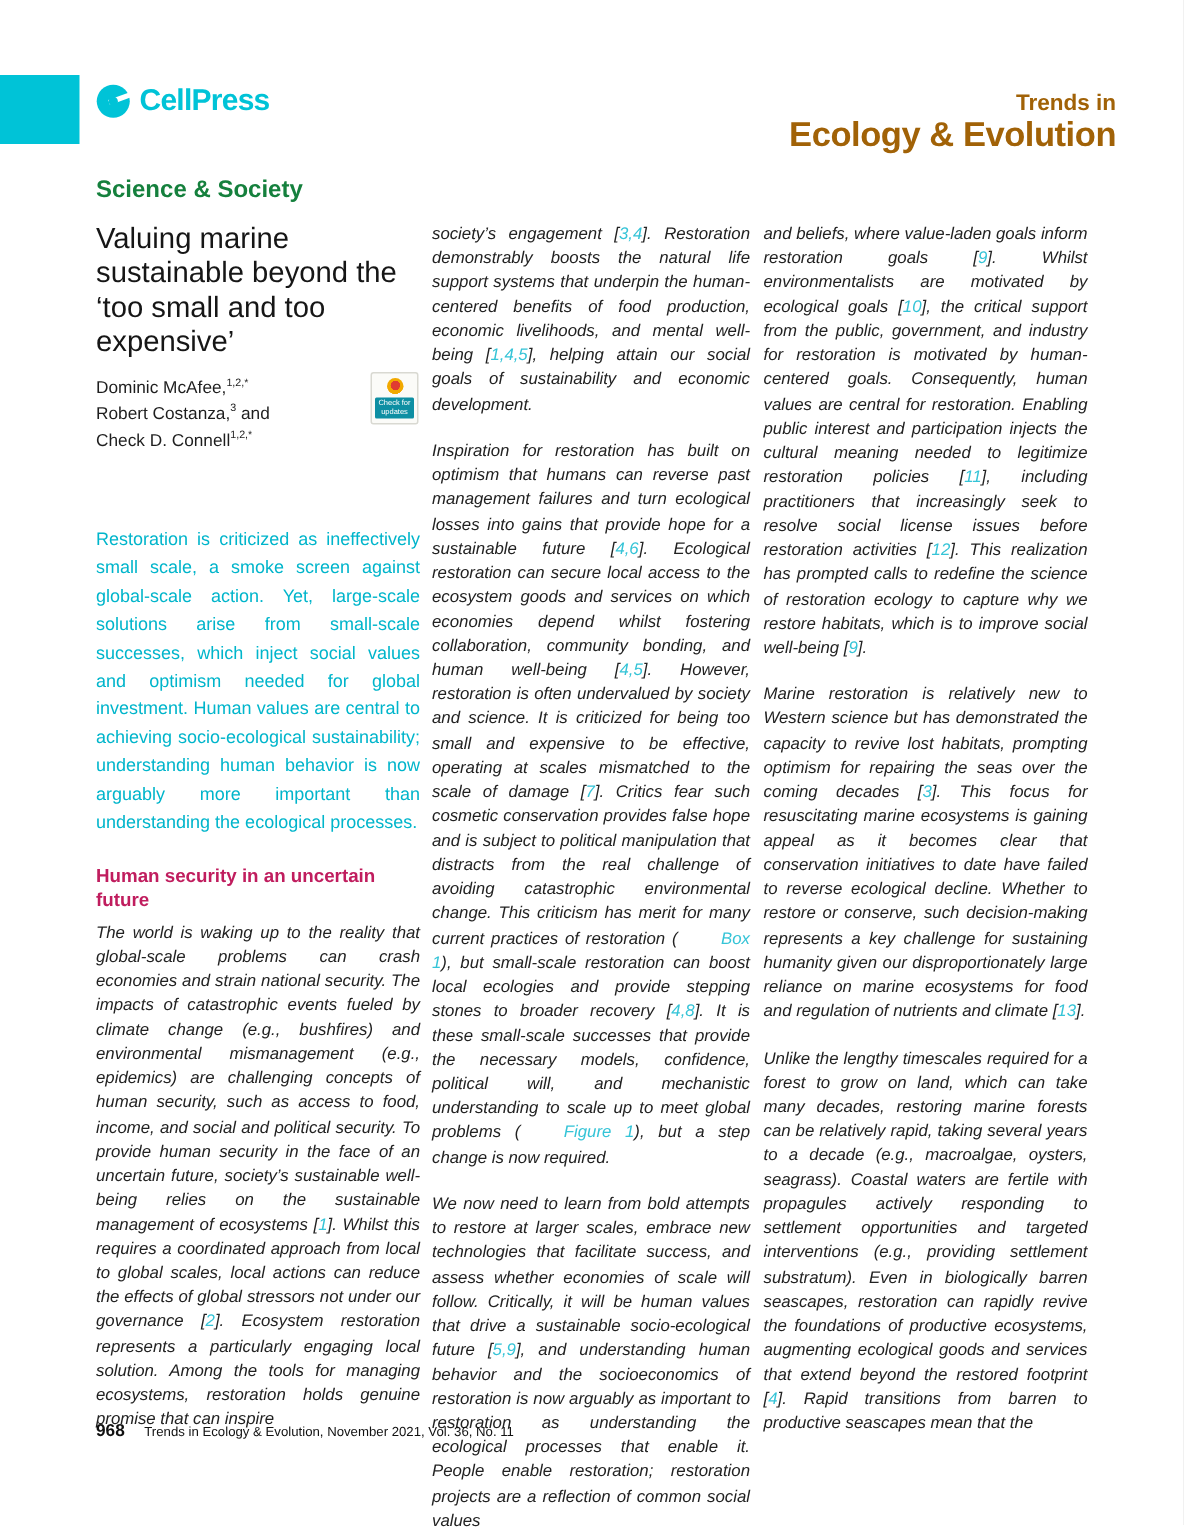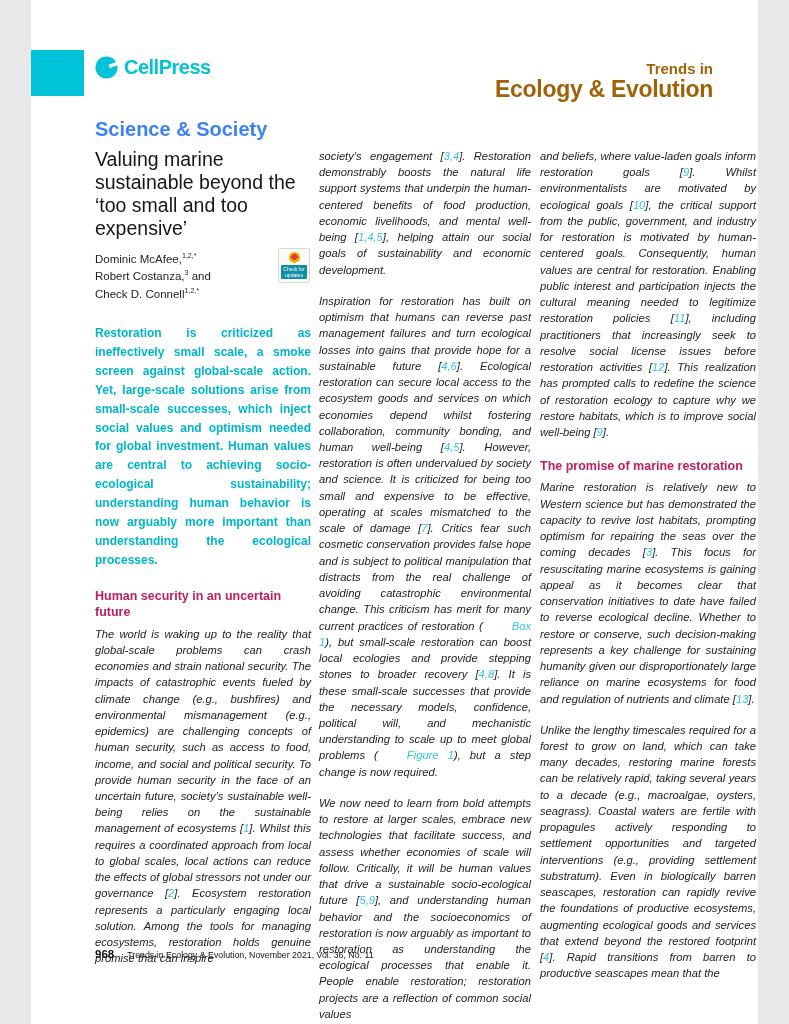--- a/index.html
+++ b/index.html
@@ -1,38 +1,38 @@
 <!DOCTYPE html>
 <html><head>
 <meta charset="utf-8">
 <style>
   html,body{margin:0;padding:0;background:#e8e8e8;}
   .page{
-    position:relative;width:727px;height:1024px;background:#ffffff;
+    position:relative;width:789px;height:1024px;background:#ffffff;
     font-family:"Liberation Sans","DejaVu Sans",sans-serif;color:#1e1e1e;
     overflow:hidden;margin:0 auto;
   }
   .spine-tab{position:absolute;left:0;top:50px;width:53px;height:46px;background:#00c3d7;}
   
   .brand{position:absolute;left:64px;top:56px;display:flex;align-items:center;gap:6px;}
   .brand-text{font-size:20px;font-weight:bold;color:#00c3d7;letter-spacing:-0.5px;}
   .journal{position:absolute;right:45px;top:46px;text-align:right;color:#a16207;line-height:1.05;margin-top:15px;}
   .journal-line1{font-size:15px;font-weight:bold;}
   .journal-line2{font-size:23px;font-weight:bold;letter-spacing:-0.3px;text-align:center;}
-  .section-label{position:absolute;left:64px;top:118px;font-size:20px;font-weight:bold;color:#3b82f6;}
+  .section-label{position:absolute;left:64px;top:118px;font-size:16px;font-weight:bold;color:#15803d;}
   
   .col{position:absolute;top:148px;}
   .col1{left:64px;width:216px;}
   .col2{left:288px;width:212px;}
   .col3{left:509px;width:216px;}
   .title{font-size:19.5px;line-height:1.18;color:#161616;margin:0 0 11px 0;font-weight:normal;}
   .authors{font-size:11.5px;line-height:1.5;margin:0 0 0 0;color:#1e1e1e;}
   .sup{font-size:0.62em;vertical-align:super;line-height:0;}
   .abstract{
-    margin-top:21px;font-size:12px;font-weight:bold;color:#00b5cb;
+    margin-top:47px;font-size:12px;font-weight:normal;color:#00b5cb;
     text-align:justify;line-height:1.58;
   }
   .h2{font-size:12.5px;font-weight:bold;color:#c01d5e;line-height:1.3;margin:18px 0 5px 0;}
   .col .h2:first-child{margin-top:4px;}
   .body-p{font-size:11.2px;line-height:1.45;text-align:justify;margin:0 0 15px 0;color:#222222;font-style:italic;}
   .cite{color:#35c4d7;}
   .link{color:#35c4d7;padding-left:29px;}
   
   .badge{
     position:absolute;left:247px;top:248px;width:30px;height:33px;
@@ -92,21 +92,20 @@
   </div>
 
   <div class="col col2">
     <p class="body-p"><span>society’s engagement [</span><span class="cite">3,4</span><span>]. Restoration demonstrably boosts the natural life support systems that underpin the human-centered benefits of food production, economic livelihoods, and mental well-being [</span><span class="cite">1,4,5</span><span>], helping attain our social goals of sustainability and economic development.</span></p>
     <p class="body-p"><span>Inspiration for restoration has built on optimism that humans can reverse past management failures and turn ecological losses into gains that provide hope for a sustainable future [</span><span class="cite">4,6</span><span>]. Ecological restoration can secure local access to the ecosystem goods and services on which economies depend whilst fostering collaboration, community bonding, and human well-being [</span><span class="cite">4,5</span><span>]. However, restoration is often undervalued by society and science. It is criticized for being too small and expensive to be effective, operating at scales mismatched to the scale of damage [</span><span class="cite">7</span><span>]. Critics fear such cosmetic conservation provides false hope and is subject to political manipulation that distracts from the real challenge of avoiding catastrophic environmental change. This criticism has merit for many current practices of restoration (</span><span class="link">Box 1</span><span>), but small-scale restoration can boost local ecologies and provide stepping stones to broader recovery [</span><span class="cite">4,8</span><span>]. It is these small-scale successes that provide the necessary models, confidence, political will, and mechanistic understanding to scale up to meet global problems (</span><span class="link">Figure 1</span><span>), but a step change is now required.</span></p>
     <p class="body-p"><span>We now need to learn from bold attempts to restore at larger scales, embrace new technologies that facilitate success, and assess whether economies of scale will follow. Critically, it will be human values that drive a sustainable socio-ecological future [</span><span class="cite">5,9</span><span>], and understanding human behavior and the socioeconomics of restoration is now arguably as important to restoration as understanding the ecological processes that enable it. People enable restoration; restoration projects are a reflection of common social values</span></p>
   </div>
 
   <div class="col col3">
     <p class="body-p"><span>and beliefs, where value-laden goals inform restoration goals [</span><span class="cite">9</span><span>]. Whilst environmentalists are motivated by ecological goals [</span><span class="cite">10</span><span>], the critical support from the public, government, and industry for restoration is motivated by human-centered goals. Consequently, human values are central for restoration. Enabling public interest and participation injects the cultural meaning needed to legitimize restoration policies [</span><span class="cite">11</span><span>], including practitioners that increasingly seek to resolve social license issues before restoration activities [</span><span class="cite">12</span><span>]. This realization has prompted calls to redefine the science of restoration ecology to capture why we restore habitats, which is to improve social well-being [</span><span class="cite">9</span><span>].</span></p>
-    <div class="h2">The promise of marine restoration</div>
     <p class="body-p"><span>Marine restoration is relatively new to Western science but has demonstrated the capacity to revive lost habitats, prompting optimism for repairing the seas over the coming decades [</span><span class="cite">3</span><span>]. This focus for resuscitating marine ecosystems is gaining appeal as it becomes clear that conservation initiatives to date have failed to reverse ecological decline. Whether to restore or conserve, such decision-making represents a key challenge for sustaining humanity given our disproportionately large reliance on marine ecosystems for food and regulation of nutrients and climate [</span><span class="cite">13</span><span>].</span></p>
     <p class="body-p"><span>Unlike the lengthy timescales required for a forest to grow on land, which can take many decades, restoring marine forests can be relatively rapid, taking several years to a decade (e.g., macroalgae, oysters, seagrass). Coastal waters are fertile with propagules actively responding to settlement opportunities and targeted interventions (e.g., providing settlement substratum). Even in biologically barren seascapes, restoration can rapidly revive the foundations of productive ecosystems, augmenting ecological goods and services that extend beyond the restored footprint [</span><span class="cite">4</span><span>]. Rapid transitions from barren to productive seascapes mean that the</span></p>
   </div>
 
   <div class="footer">
     <span class="page-num">968</span>
     <span class="footer-ref">Trends in Ecology &amp; Evolution, November 2021, Vol. 36, No. 11</span>
   </div>
 
 </div>

